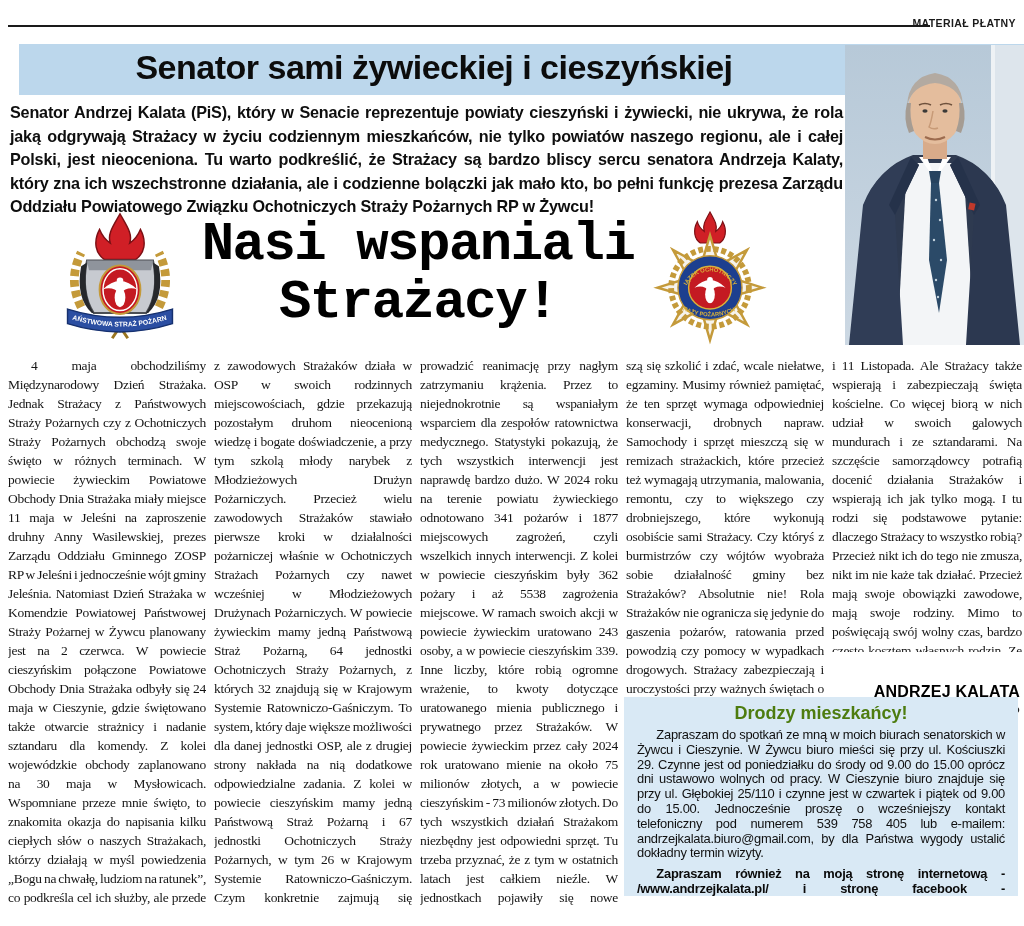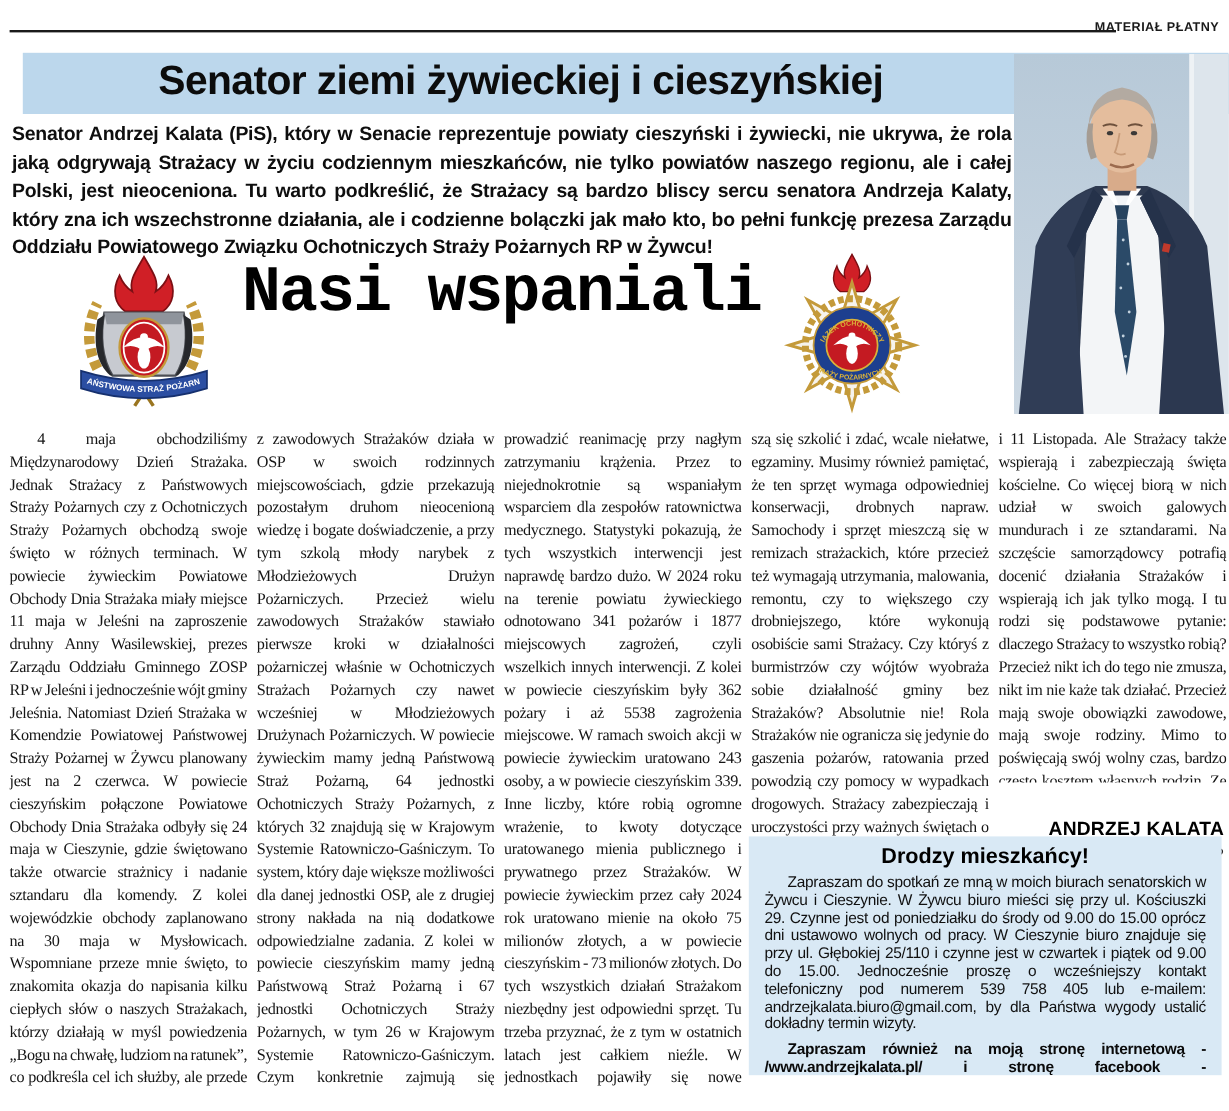--- a/index.html
+++ b/index.html
@@ -25,36 +25,36 @@
   .col-1{left:8px;text-indent:1.7em;}
   .col-2{left:214px;}
   .col-3{left:420px;}
   .col-4{left:626px;height:342px;}
   .col-5{left:832px;width:190px;height:296px;}
   .signature{position:absolute;left:832px;top:651px;width:188px;text-align:right;margin-top:32px;}
   .sig-name{font-size:16px;font-weight:bold;letter-spacing:.2px;color:#000;}
   .sig-role{font-size:13px;color:#222;margin-top:3px;}
   .infobox{position:absolute;left:624px;top:697px;width:394px;height:199px;
         background:#d9e9f5;box-sizing:border-box;padding:6px 13px 0;overflow:hidden;}
-  .infobox-title{text-align:center;font-weight:bold;font-size:18px;color:#000000;}
+  .infobox-title{text-align:center;font-weight:bold;font-size:18px;color:#4d7c0f;}
   .infobox-body{margin:4px 0 1px;font-size:12.9px;line-height:14.8px;text-align:justify;
         text-indent:1.5em;letter-spacing:-.25px;color:#101010;}
   .infobox-highlight{margin:6px 0 0;font-weight:bold;font-size:12.9px;line-height:14.8px;
         text-align:justify;text-indent:1.5em;letter-spacing:-.25px;color:#0a0a0a;}
 </style>
 </head>
 <body>
 
 <div class="page">
 
   <div class="top-rule"></div>
   <div class="paid-label">MATERIAŁ PŁATNY</div>
 
   <div class="band">
-    <h1 class="band-title">Senator ziemi żywieckiej i cieszyńskiej</h1>
+    <h1 class="band-title">Senator sami żywieckiej i cieszyńskiej</h1>
   </div>
 
   <div class="photo">
     <svg width="179" height="300" viewBox="0 0 179 300">
       <defs>
         <linearGradient id="pbg" x1="0" y1="0" x2="0" y2="1">
           <stop offset="0" stop-color="#b7c9d8"></stop>
             <stop offset="1" stop-color="#ccd8e3"></stop>
         </linearGradient>
       </defs>
@@ -134,20 +134,21 @@
 
       <path d="M16,102 Q70,119 124,102 L124,117 Q70,134 16,117 Z" fill="#2b4ea2" stroke="#16306e" stroke-width="1.5"></path>
       <text font-size="7" font-weight="bold" fill="#ffffff" font-family="Liberation Sans, sans-serif">
         <textPath href="#ribbonPath" startOffset="50%" text-anchor="middle">PAŃSTWOWA STRAŻ POŻARNA</textPath>
       </text>
     </svg>
   </div>
 
   <div class="headline">
     <div>Nasi wspaniali</div>
+    <div>Strażacy!</div>
   </div>
 
   <div class="badge badge-right">
     <svg width="136" height="136" viewBox="0 0 140 140">
       <defs>
         <path id="ringTop" d="M45,80 A27,27 0 0 1 95,80"></path>
         <path id="ringBottom" d="M42,103 Q70,116 98,103"></path>
       </defs>
 
       <path d="M70,2 C65,11 62,16 64,22 C60,19 58,16 57,12 C52,21 54,30 60,34 L80,34 C86,30 88,21 83,12 C82,16 80,19 76,22 C78,16 75,11 70,2 Z" fill="#d01f26" stroke="#7c0f14" stroke-width="1.2"></path>

